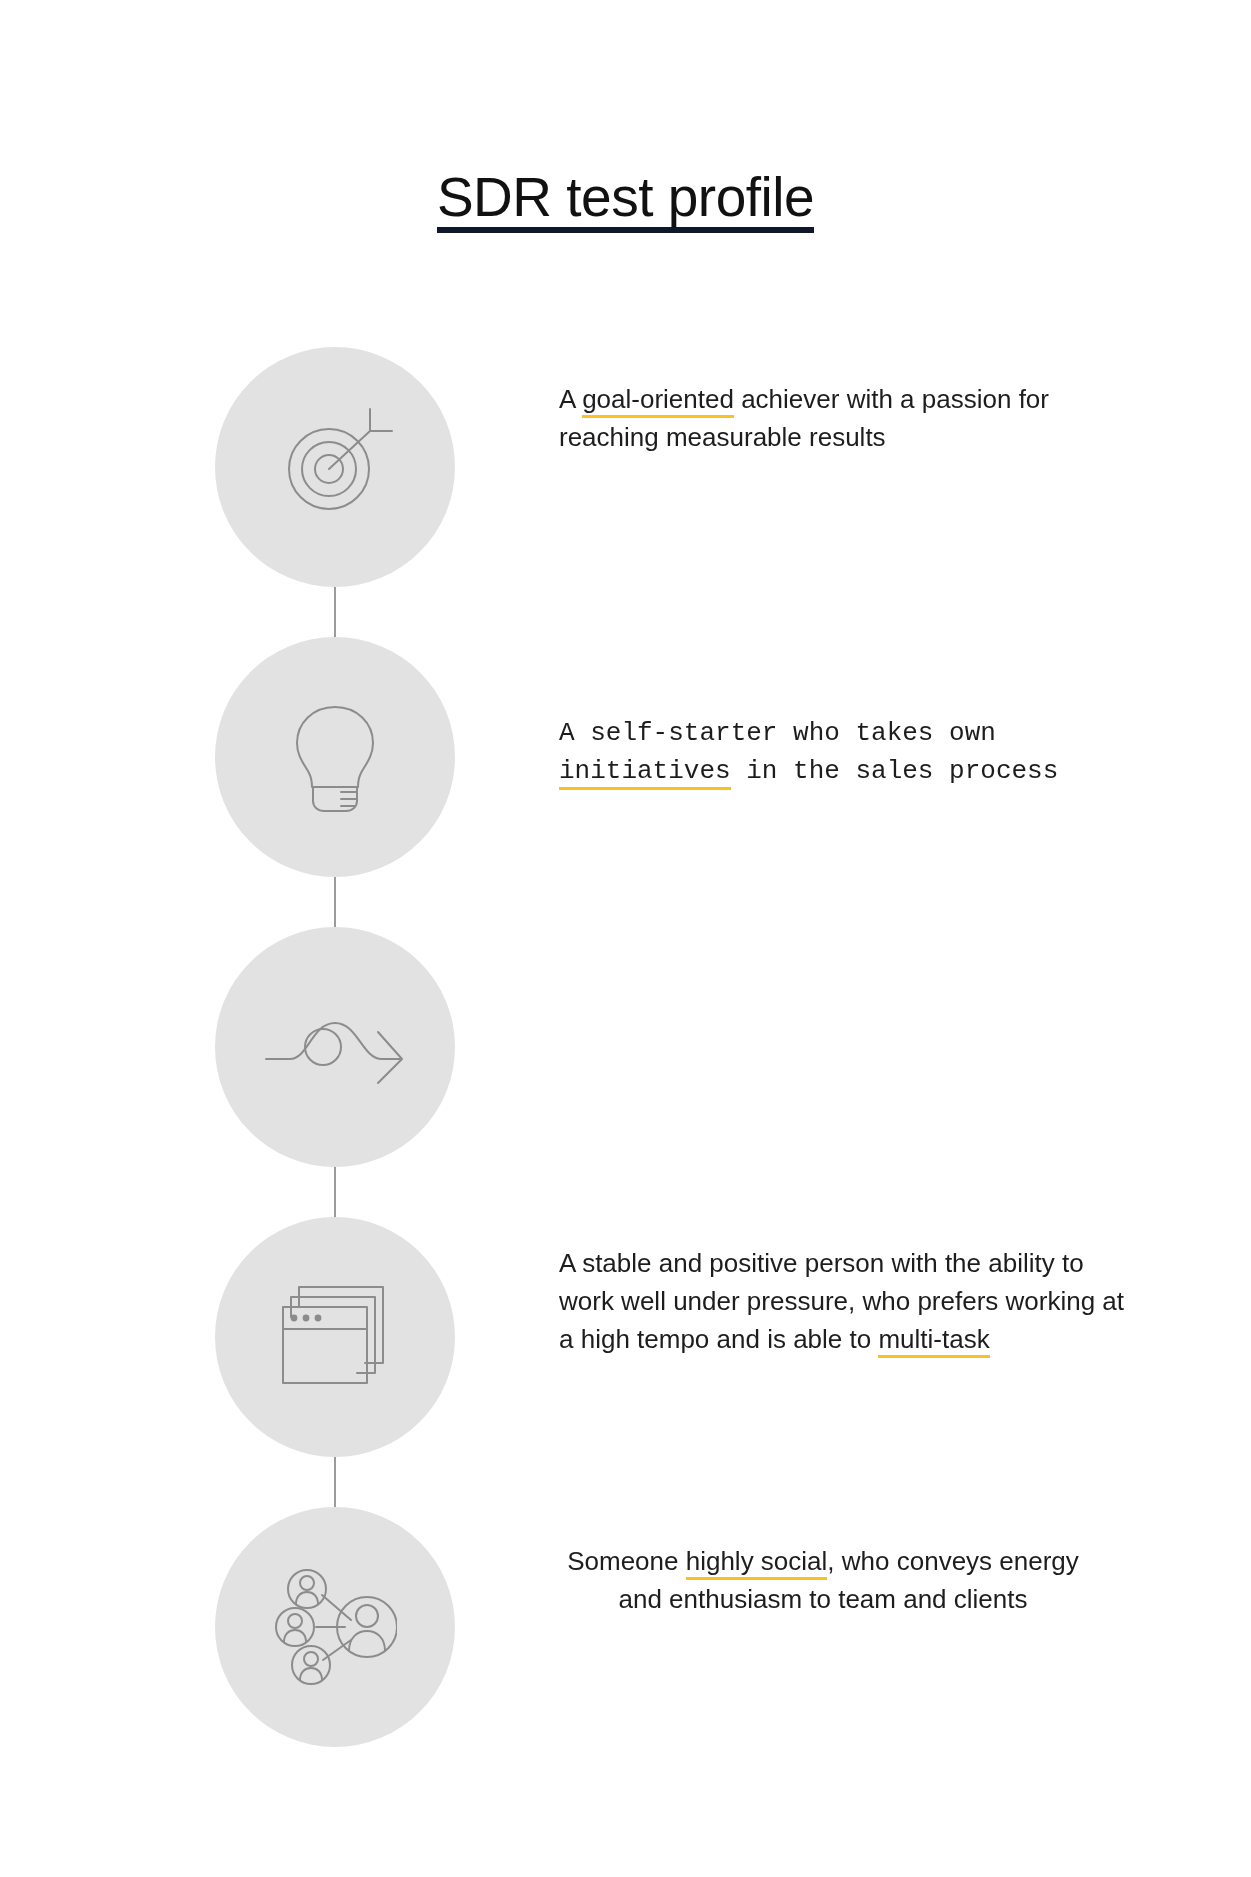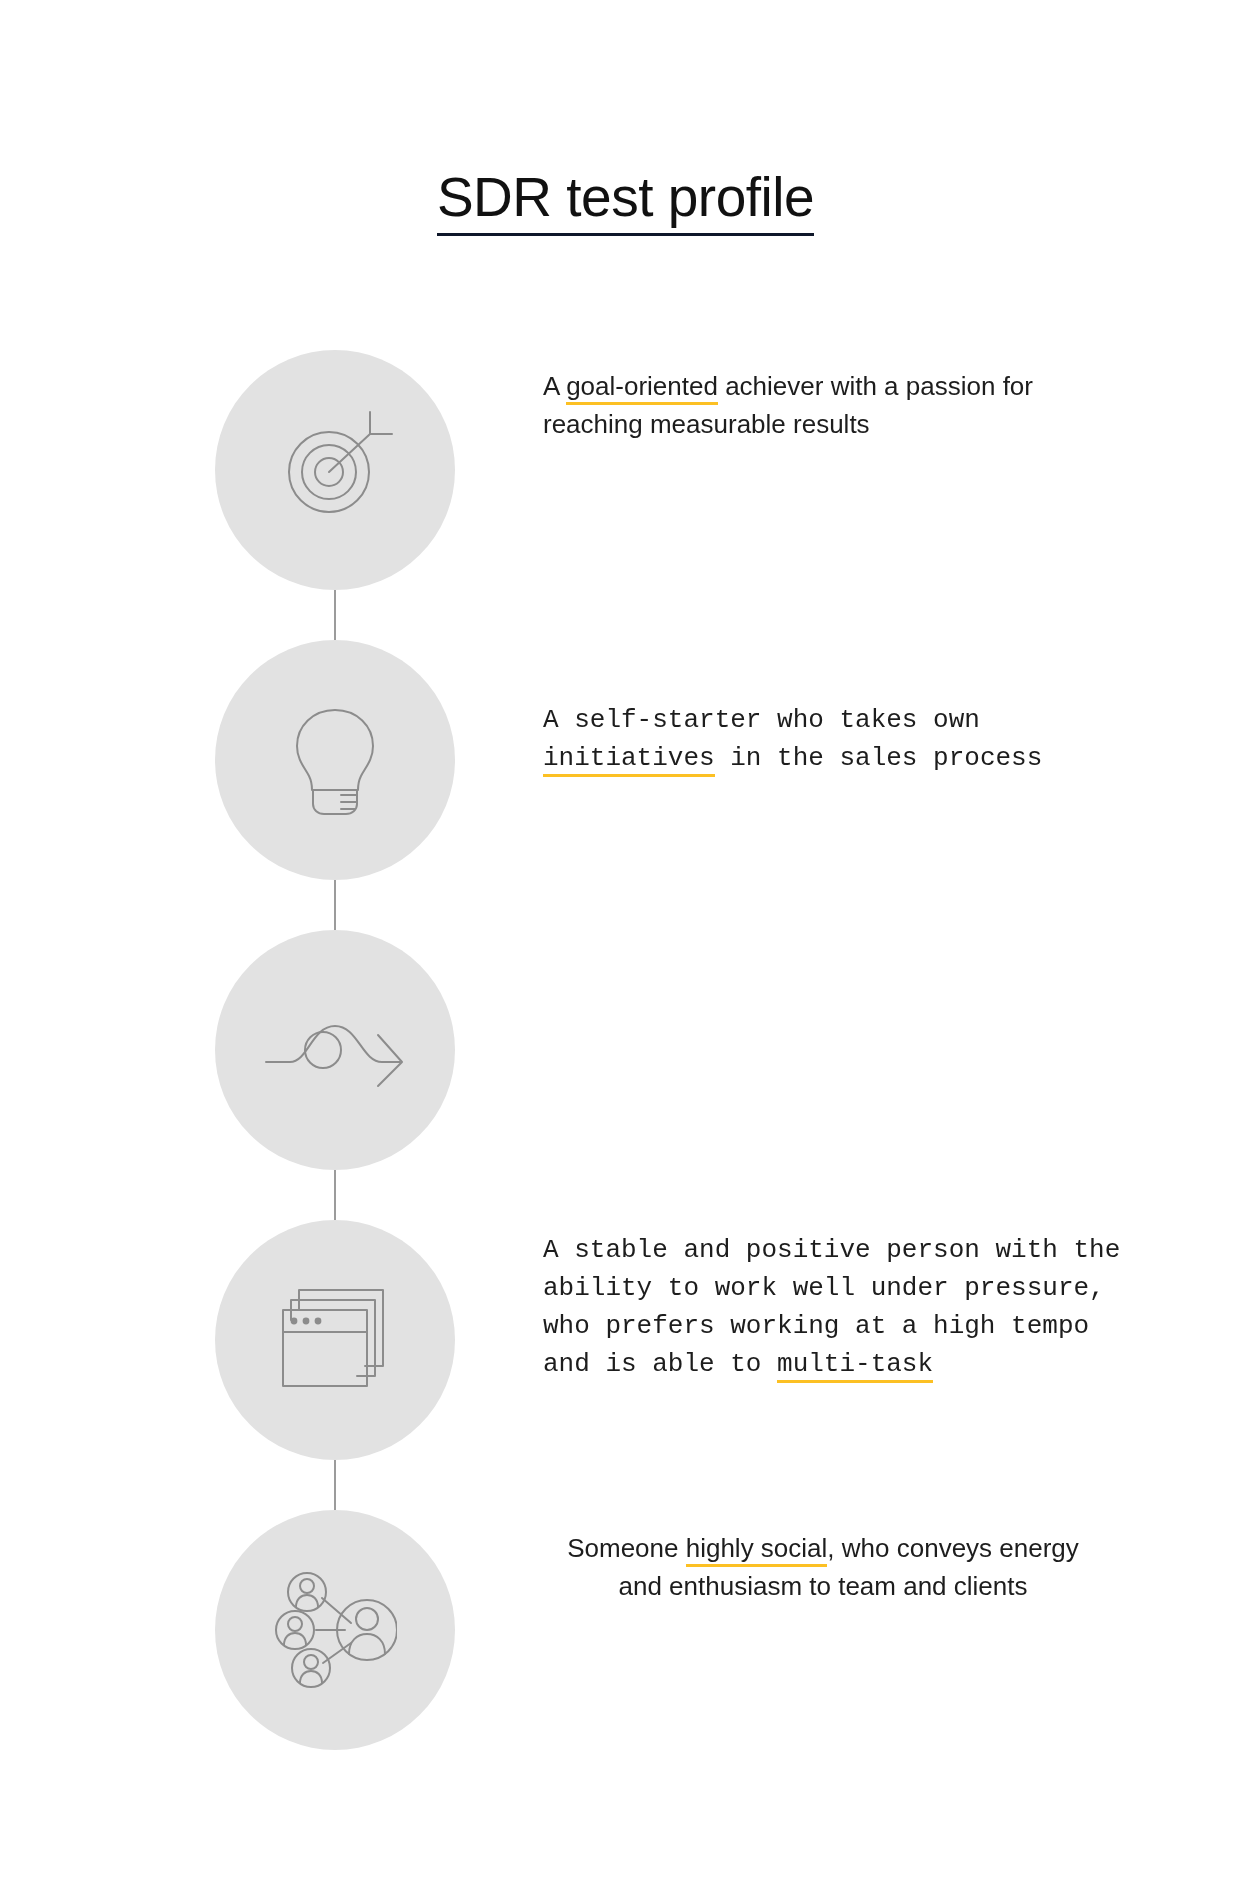--- a/index.html
+++ b/index.html
@@ -23,22 +23,21 @@
     padding-top: 132px;
     box-sizing: border-box;
   }
   .page-title {
     display: inline-block;
     font-size: 55px;
     font-weight: 400;
     letter-spacing: -0.5px;
     line-height: 1.05;
     color: #111111;
-    padding-bottom: 6px;
-    border-bottom: 3px solid #0f172a;
+    border-bottom: 6px solid #0f172a;
   }
 
   
   .timeline {
     position: relative;
     margin: 0 auto;
     width: 1251px;
     padding-top: 78px;
     box-sizing: border-box;
   }
@@ -76,21 +75,21 @@
 
   .copy {
     flex: 1 1 auto;
     padding-left: 88px;
     padding-top: 22px;
     font-size: 26px;
     line-height: 1.45;
     color: #1d1d1d;
     max-width: 560px;
   }
-  .copy p { margin: 0; }
+  .copy p { margin: 16px; }
   .copy .hl {
     border-bottom: 3px solid #FCC023;
     padding-bottom: 1px;
   }
 
   .icon-svg { display: block; }
   .icon-svg * {
     fill: none;
     stroke: #8c8c8c;
     stroke-width: 2;
@@ -99,21 +98,21 @@
   }
   .icon-svg .solid {
     fill: #8c8c8c;
     stroke: none;
   }
 
   
   .row-1 .copy { padding-top: 18px; }
   .row-2 .copy { padding-top: 62px; font-family: Liberation Mono, monospace; }
   .row-3 .copy { padding-top: 20px; }
-  .row-4 .copy { padding-top: 12px; max-width: 600px; font-family: Liberation Mono, monospace; }
+  .row-4 .copy { padding-top: 12px; max-width: 600px; }
   .row-5 .copy { padding-top: 20px; text-align: center; }
 </style>
 </head>
 <body>
 
 <div class="page-title-wrap">
   <h1 class="page-title">SDR test profile</h1>
 </div>
 
 <div class="timeline">

